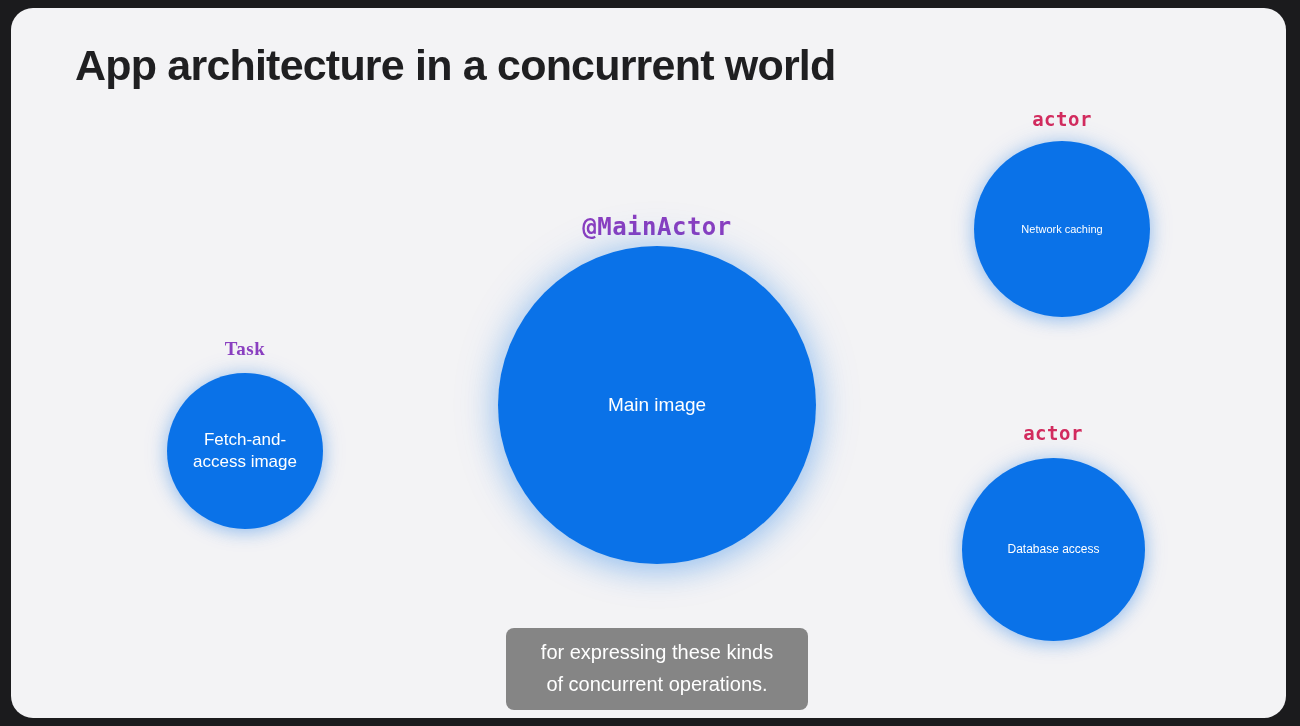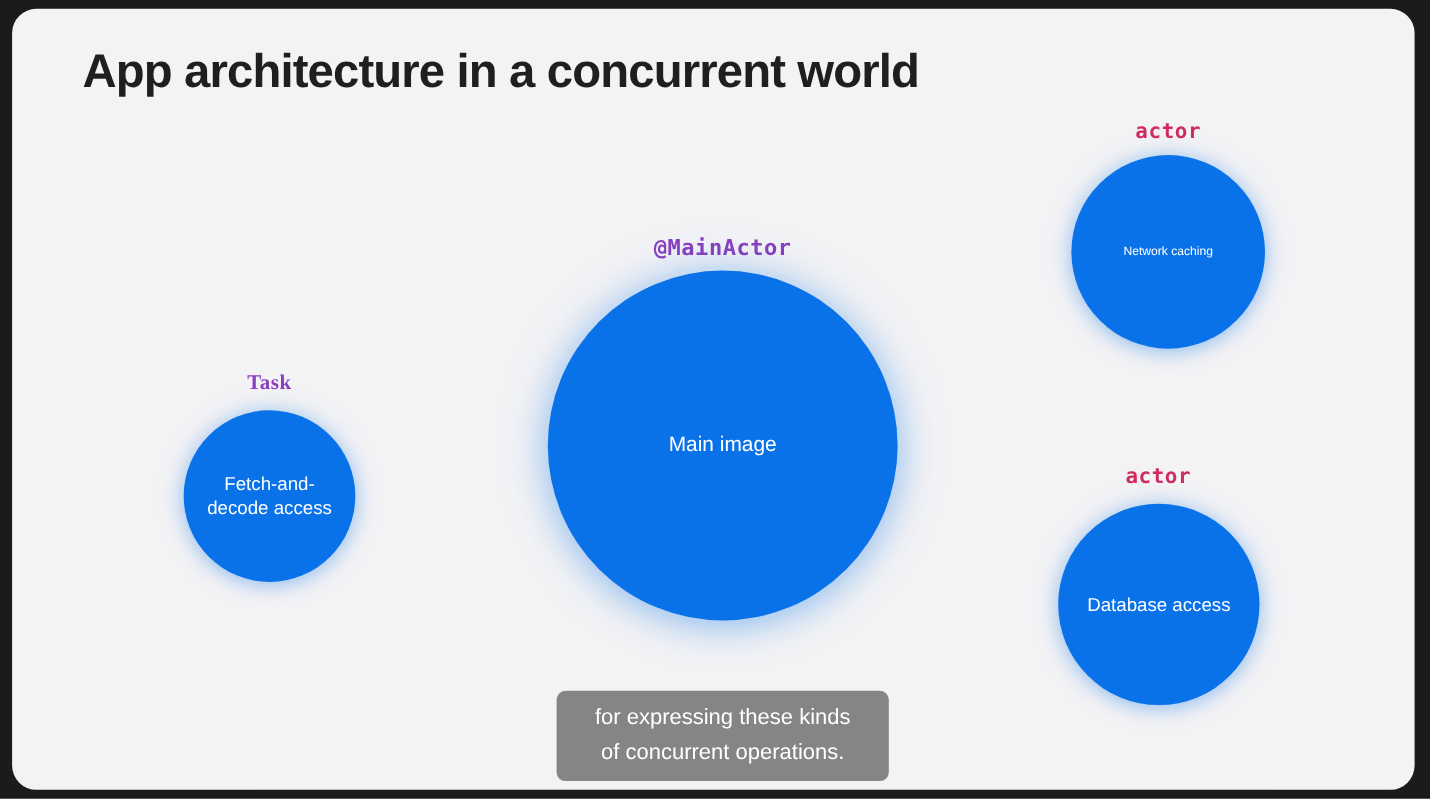--- a/index.html
+++ b/index.html
@@ -80,21 +80,21 @@
   #node-task .node-label { top: 0; color: #8a3fc0; font-family: Liberation Serif, serif; }
   #node-task .node-circle {
     left: -78px; top: 35px;
     width: 156px; height: 156px;
     font-size: 17px;
     align-items: center;
   }
 
   
   #node-mainactor { left: 646px; top: 205px; }
-  #node-mainactor .node-label { top: 0; color: #8a3fc0; font-size: 20px; }
+  #node-mainactor .node-label { top: 0; color: #8a3fc0; font-size: 24px; }
   #node-mainactor .node-circle {
     left: -159px; top: 33px;
     width: 318px; height: 318px;
     font-size: 19px;
     box-shadow: 0 5px 30px rgba(10,114,232,0.32),
                 0 0 48px rgba(10,114,232,0.18);
   }
 
   
   #node-network { left: 1051px; top: 100px; }
@@ -104,21 +104,21 @@
     width: 176px; height: 176px;
     font-size: 11px;
   }
 
   
   #node-database { left: 1042px; top: 414px; }
   #node-database .node-label { top: 0; color: #d22b5e; }
   #node-database .node-circle {
     left: -91px; top: 36px;
     width: 183px; height: 183px;
-    font-size: 17px;
+    font-size: 12px;
   }
 
   
   #caption-box {
     position: absolute;
     left: 484px;
     top: 620px;
     width: 302px;
     padding: 8px 10px 10px 10px;
     background: #858585;
@@ -137,21 +137,21 @@
 <div id="screen">
   <div id="slide-panel">
 
     <div id="slide-title">App architecture in a concurrent world</div>
 
     <div class="node" id="node-task">
       <div class="node-label">Task</div>
       <div class="node-circle" style="background:#0a72e8;">
         <span>
           <span>Fetch-and-</span><br>
-          <span>decode access</span>
+          <span>access image</span>
         </span>
       </div>
     </div>
 
     <div class="node" id="node-mainactor">
       <div class="node-label">@MainActor</div>
       <div class="node-circle" style="background:#0a72e8;">
         <span>Main image</span>
       </div>
     </div>

